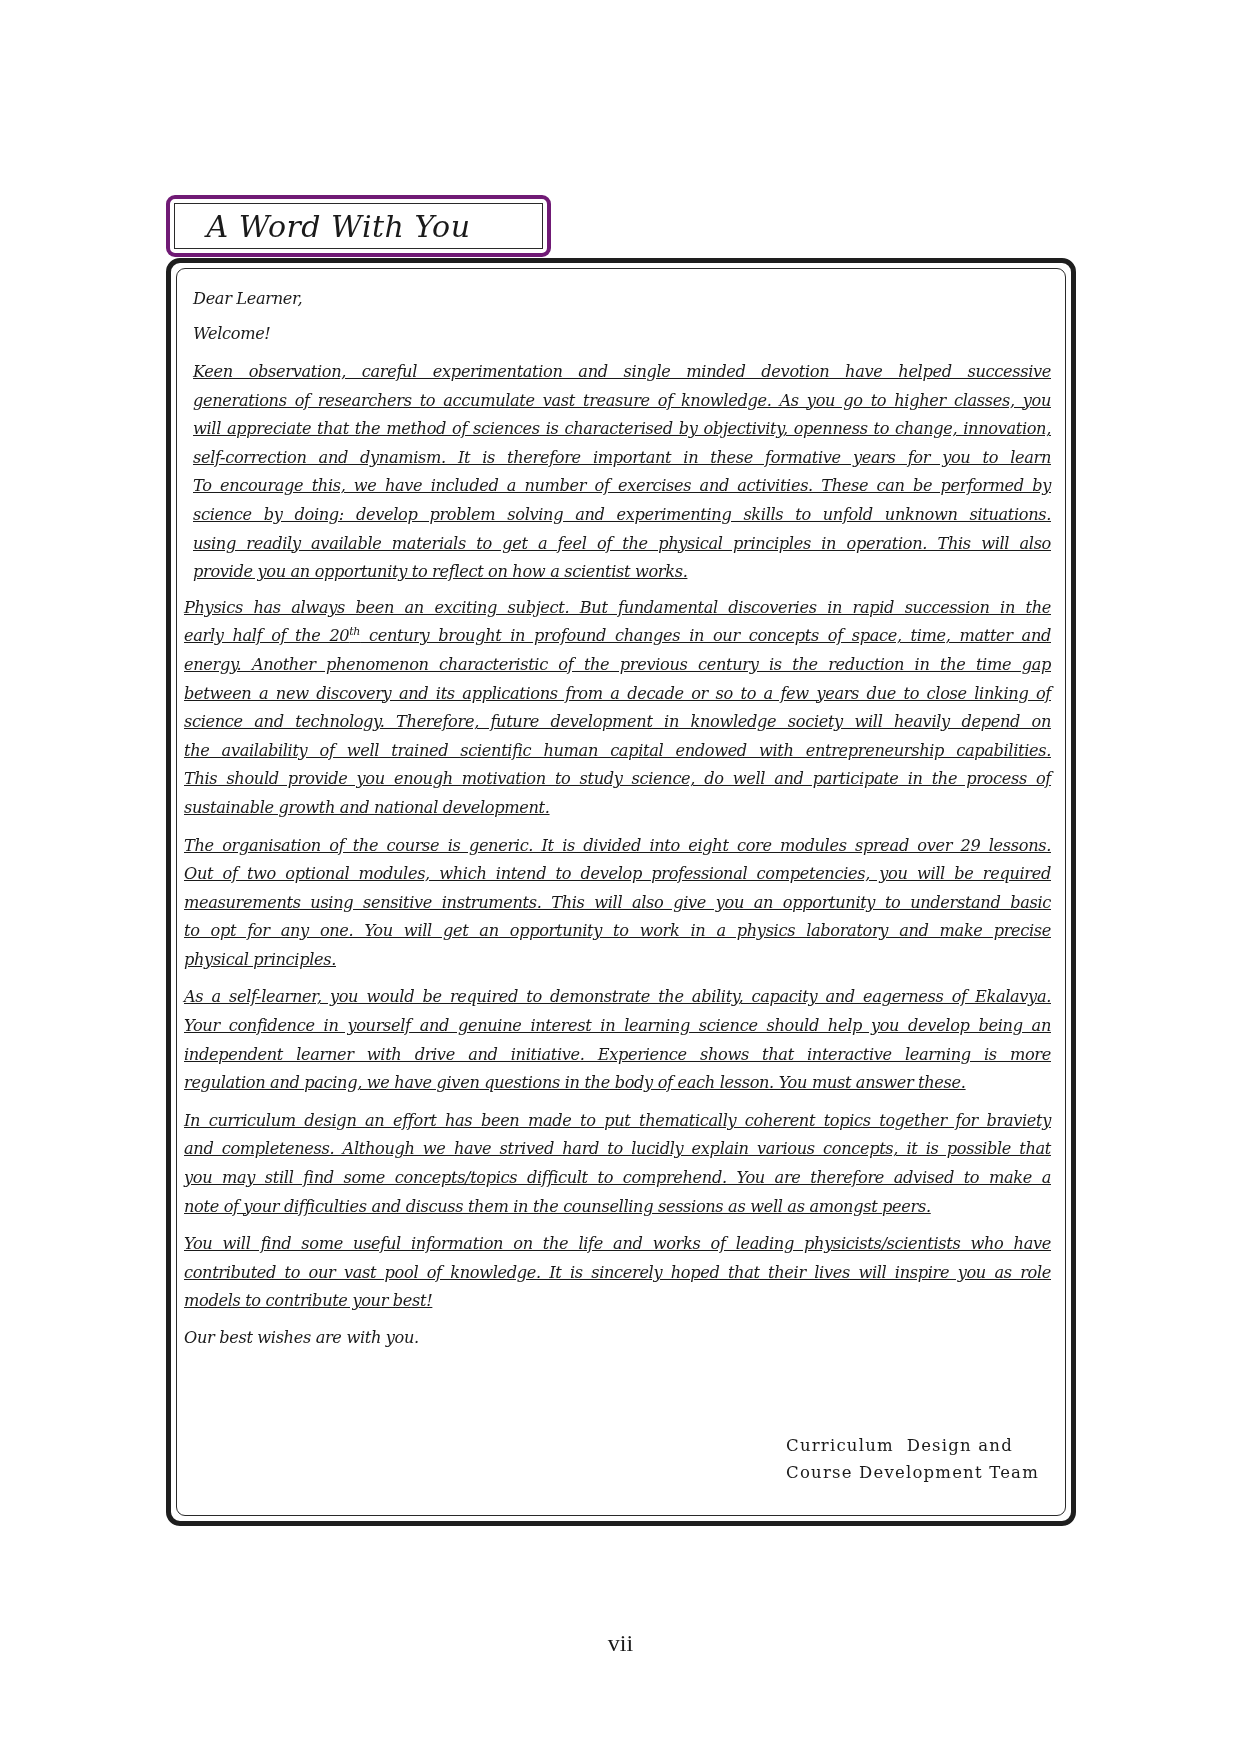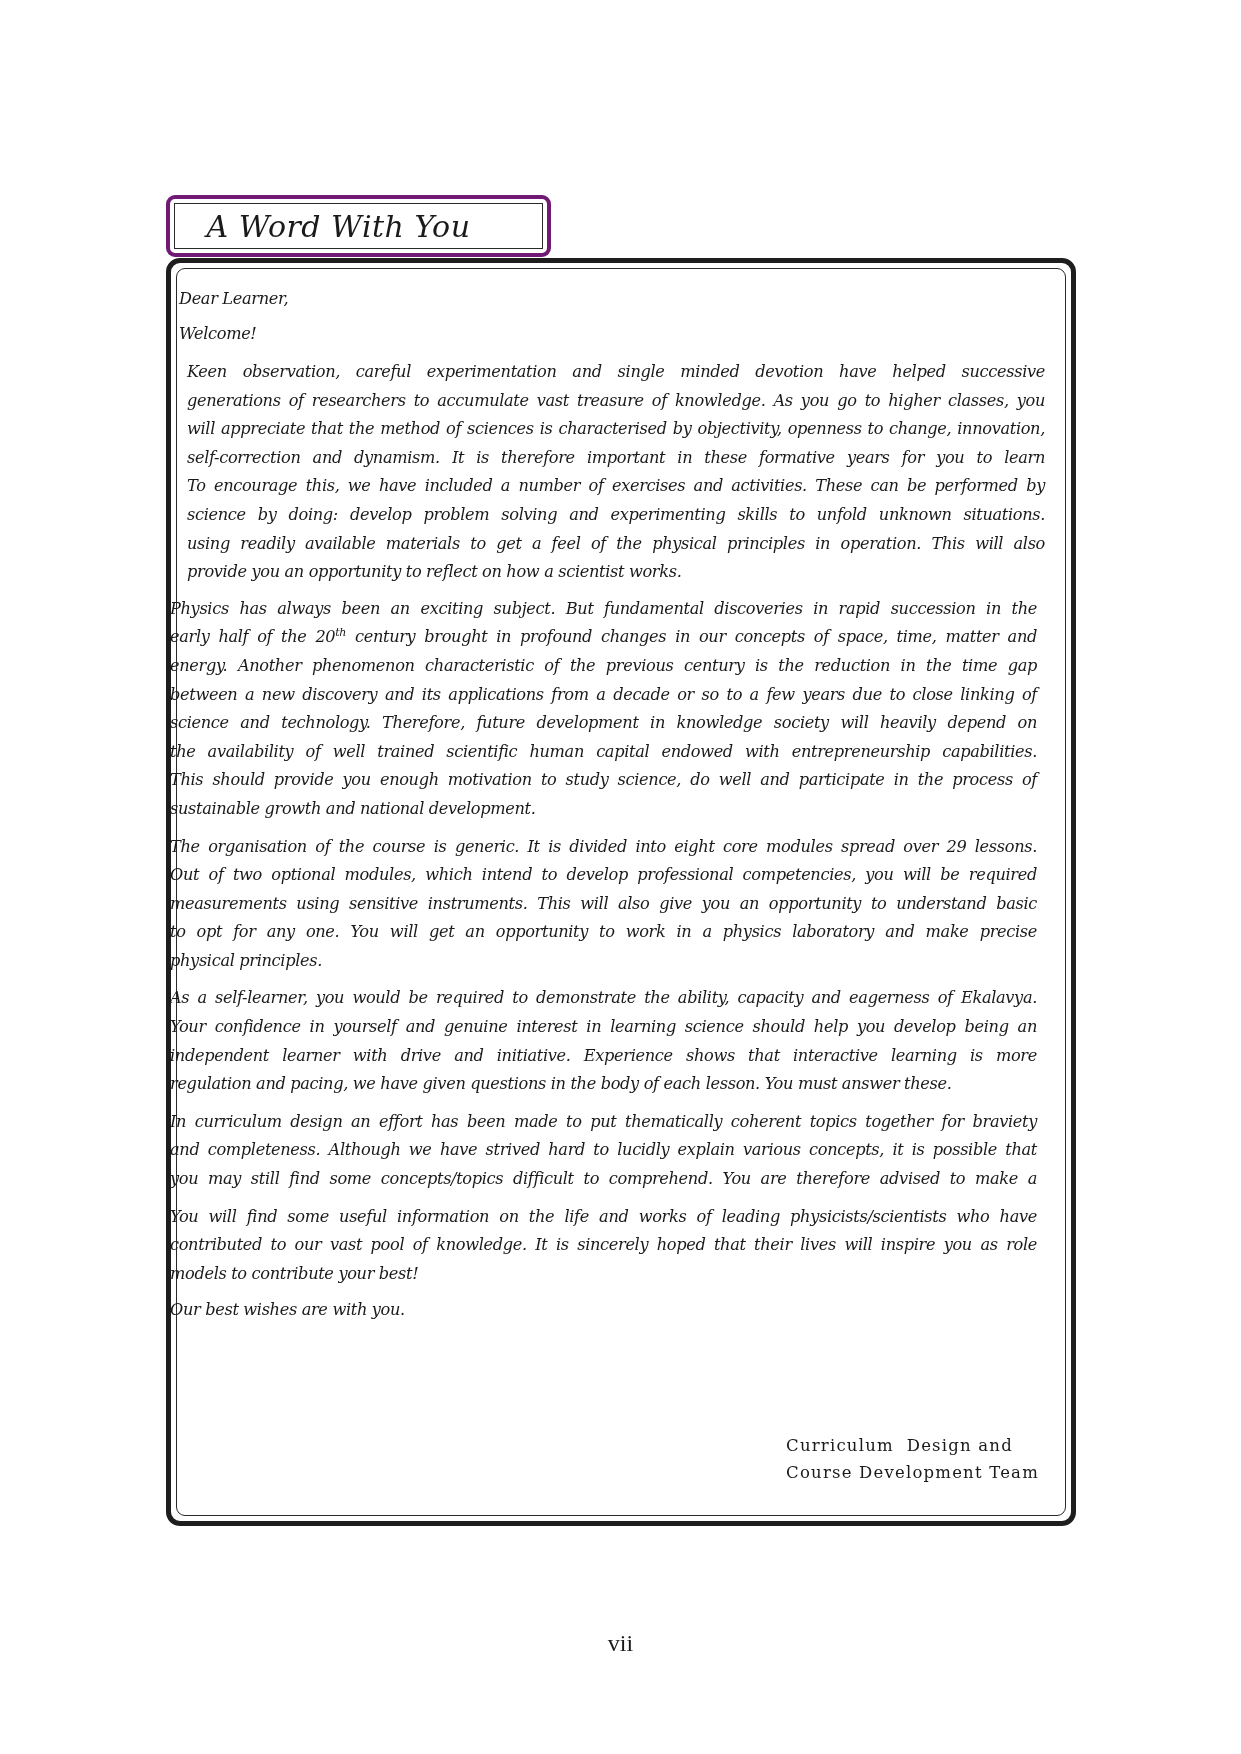--- a/index.html
+++ b/index.html
@@ -58,41 +58,42 @@
       z-index: 1;
     }
     .main-box-inner {
       position: absolute;
       left: 5px; top: 5px; right: 5px; bottom: 5px;
       border: 1.5px solid #2a2a2a;
       border-radius: 9px;
     }
     .content {
       position: absolute;
-      left: 179px;
+      left: 193px;
       top: 285px;
       width: 860px;
       z-index: 3;
       font-family: "DejaVu Serif", serif;
       font-style: italic;
       font-size: 16.2px;
       letter-spacing: -0.35px;
       line-height: 28.6px;
       color: #1a1a1a;
     }
     .salutation {
       margin: 0;
       line-height: 28px;
     }
     .welcome {
       margin: 7px 0 0 0;
       line-height: 28px;
     }
     .para {
-      margin: 8px;
+      margin: 0;
+      text-decoration: underline;
     }
     .para .line {
       display: block;
       white-space: nowrap;
       text-align: justify;
       text-align-last: justify;
       width: 858px;
     }
     .para .line.last {
       text-align-last: left;
@@ -188,20 +189,21 @@
     <span class="line">As a self-learner, you would be required to demonstrate the ability, capacity and eagerness of Ekalavya.</span>
     <span class="line">Your confidence in yourself and genuine interest in learning science should help you develop being an</span>
     <span class="line">independent learner with drive and initiative. Experience shows that interactive learning is more</span>
     <span class="line last">regulation and pacing, we have given questions in the body of each lesson. You must answer these.</span>
   </p>
 
   <p class="para" id="para-5">
     <span class="line">In curriculum design an effort has been made to put thematically coherent topics together for braviety</span>
     <span class="line">and completeness. Although we have strived hard to lucidly explain various concepts, it is possible that</span>
     <span class="line">you may still find some concepts/topics difficult to comprehend. You are therefore advised to make a</span>
+    <span class="line last">note of your difficulties and discuss them in the counselling sessions as well as amongst peers.</span>
   </p>
 
   <p class="para" id="para-6">
     <span class="line">You will find some useful information on the life and works of leading physicists/scientists who have</span>
     <span class="line">contributed to our vast pool of knowledge. It is sincerely hoped that their lives will inspire you as role</span>
     <span class="line last">models to contribute your best!</span>
   </p>
 
   <p class="closing">Our best wishes are with you.</p>
 </div>

